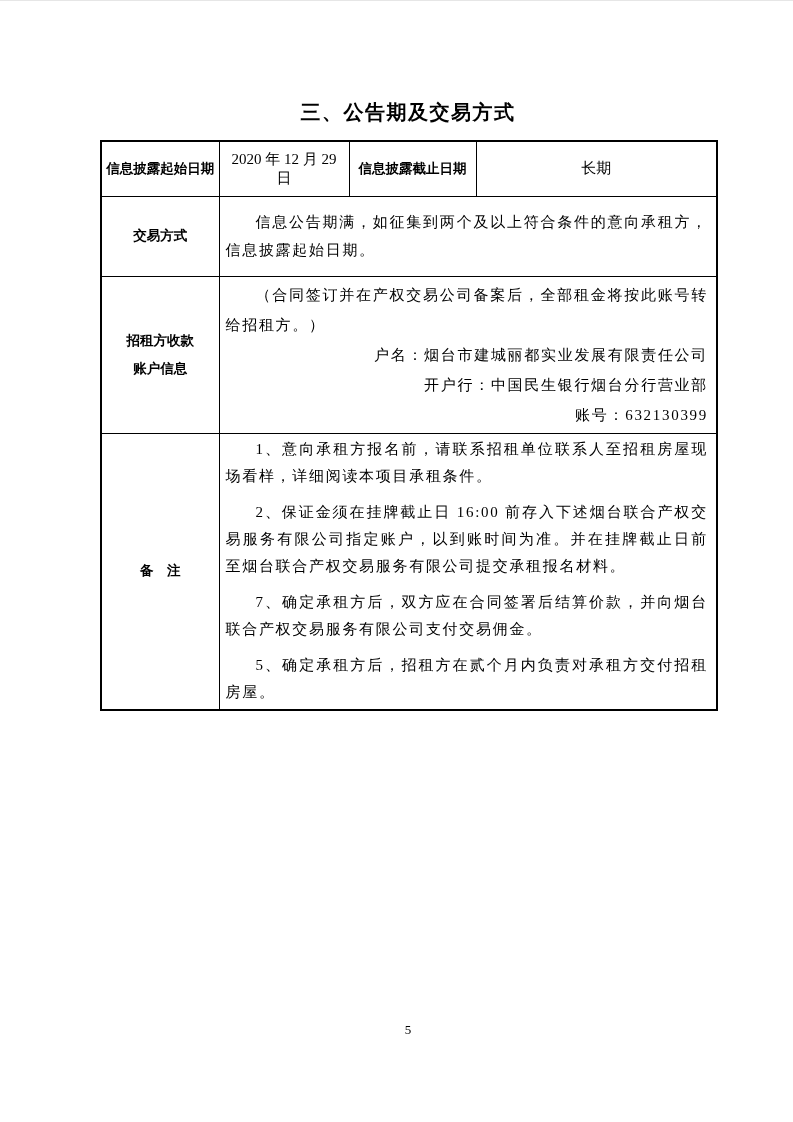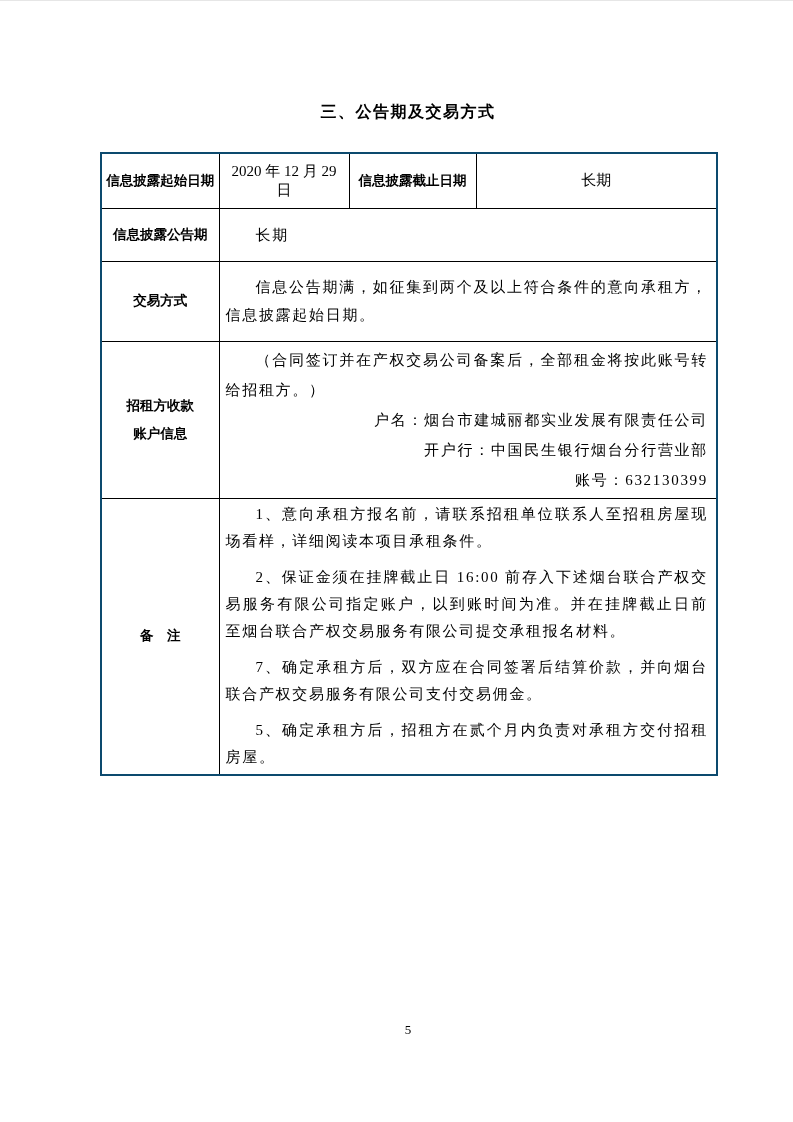--- a/index.html
+++ b/index.html
@@ -17,33 +17,33 @@
     top: 0; left: 0;
     width: 793px; height: 1px;
     background: #e6e6e6;
   }
   .doc-title {
     position: absolute;
     top: 98px;
     left: 100px;
     width: 616px;
     text-align: center;
-    font-size: 16px;
+    font-size: 20px;
     font-weight: bold;
     letter-spacing: 1.5px;
     line-height: 28px;
   }
   table.doc-table {
     position: absolute;
-    top: 152px;
+    top: 140px;
     left: 100px;
     width: 616px;
     border-collapse: collapse;
     table-layout: fixed;
-    border: 2px solid #0c4a6e;
+    border: 2px solid #000000;
   }
   table.doc-table td {
     border: 1px solid #000000;
     vertical-align: middle;
     overflow: hidden;
   }
   tr.r1 { height: 55px; }
   tr.r2 { height: 53px; }
   tr.r3 { height: 188px; }
   tr.r4 { height: 80px; }
@@ -99,26 +99,20 @@
     <col style="width:127px">
     <col style="width:241px">
   </colgroup>
   <tbody>
     <tr class="r1">
       <td class="lbl">信息披露起始日期</td>
       <td class="val-center">2020 年 12 月 29 日</td>
       <td class="lbl">信息披露截止日期</td>
       <td class="val-center">长期</td>
     </tr>
-    <tr class="r2">
-      <td class="lbl">信息披露公告期</td>
-      <td class="content short" colspan="3">
-        <p>长期</p>
-      </td>
-    </tr>
     <tr class="r4">
       <td class="lbl">交易方式</td>
       <td class="content" colspan="3">
         <p>信息公告期满，如征集到两个及以上符合条件的意向承租方，信息披露起始日期。</p>
       </td>
     </tr>
     <tr class="r5">
       <td class="lbl">
         <div class="lbl-line">招租方收款</div>
         <div class="lbl-line">账户信息</div>

